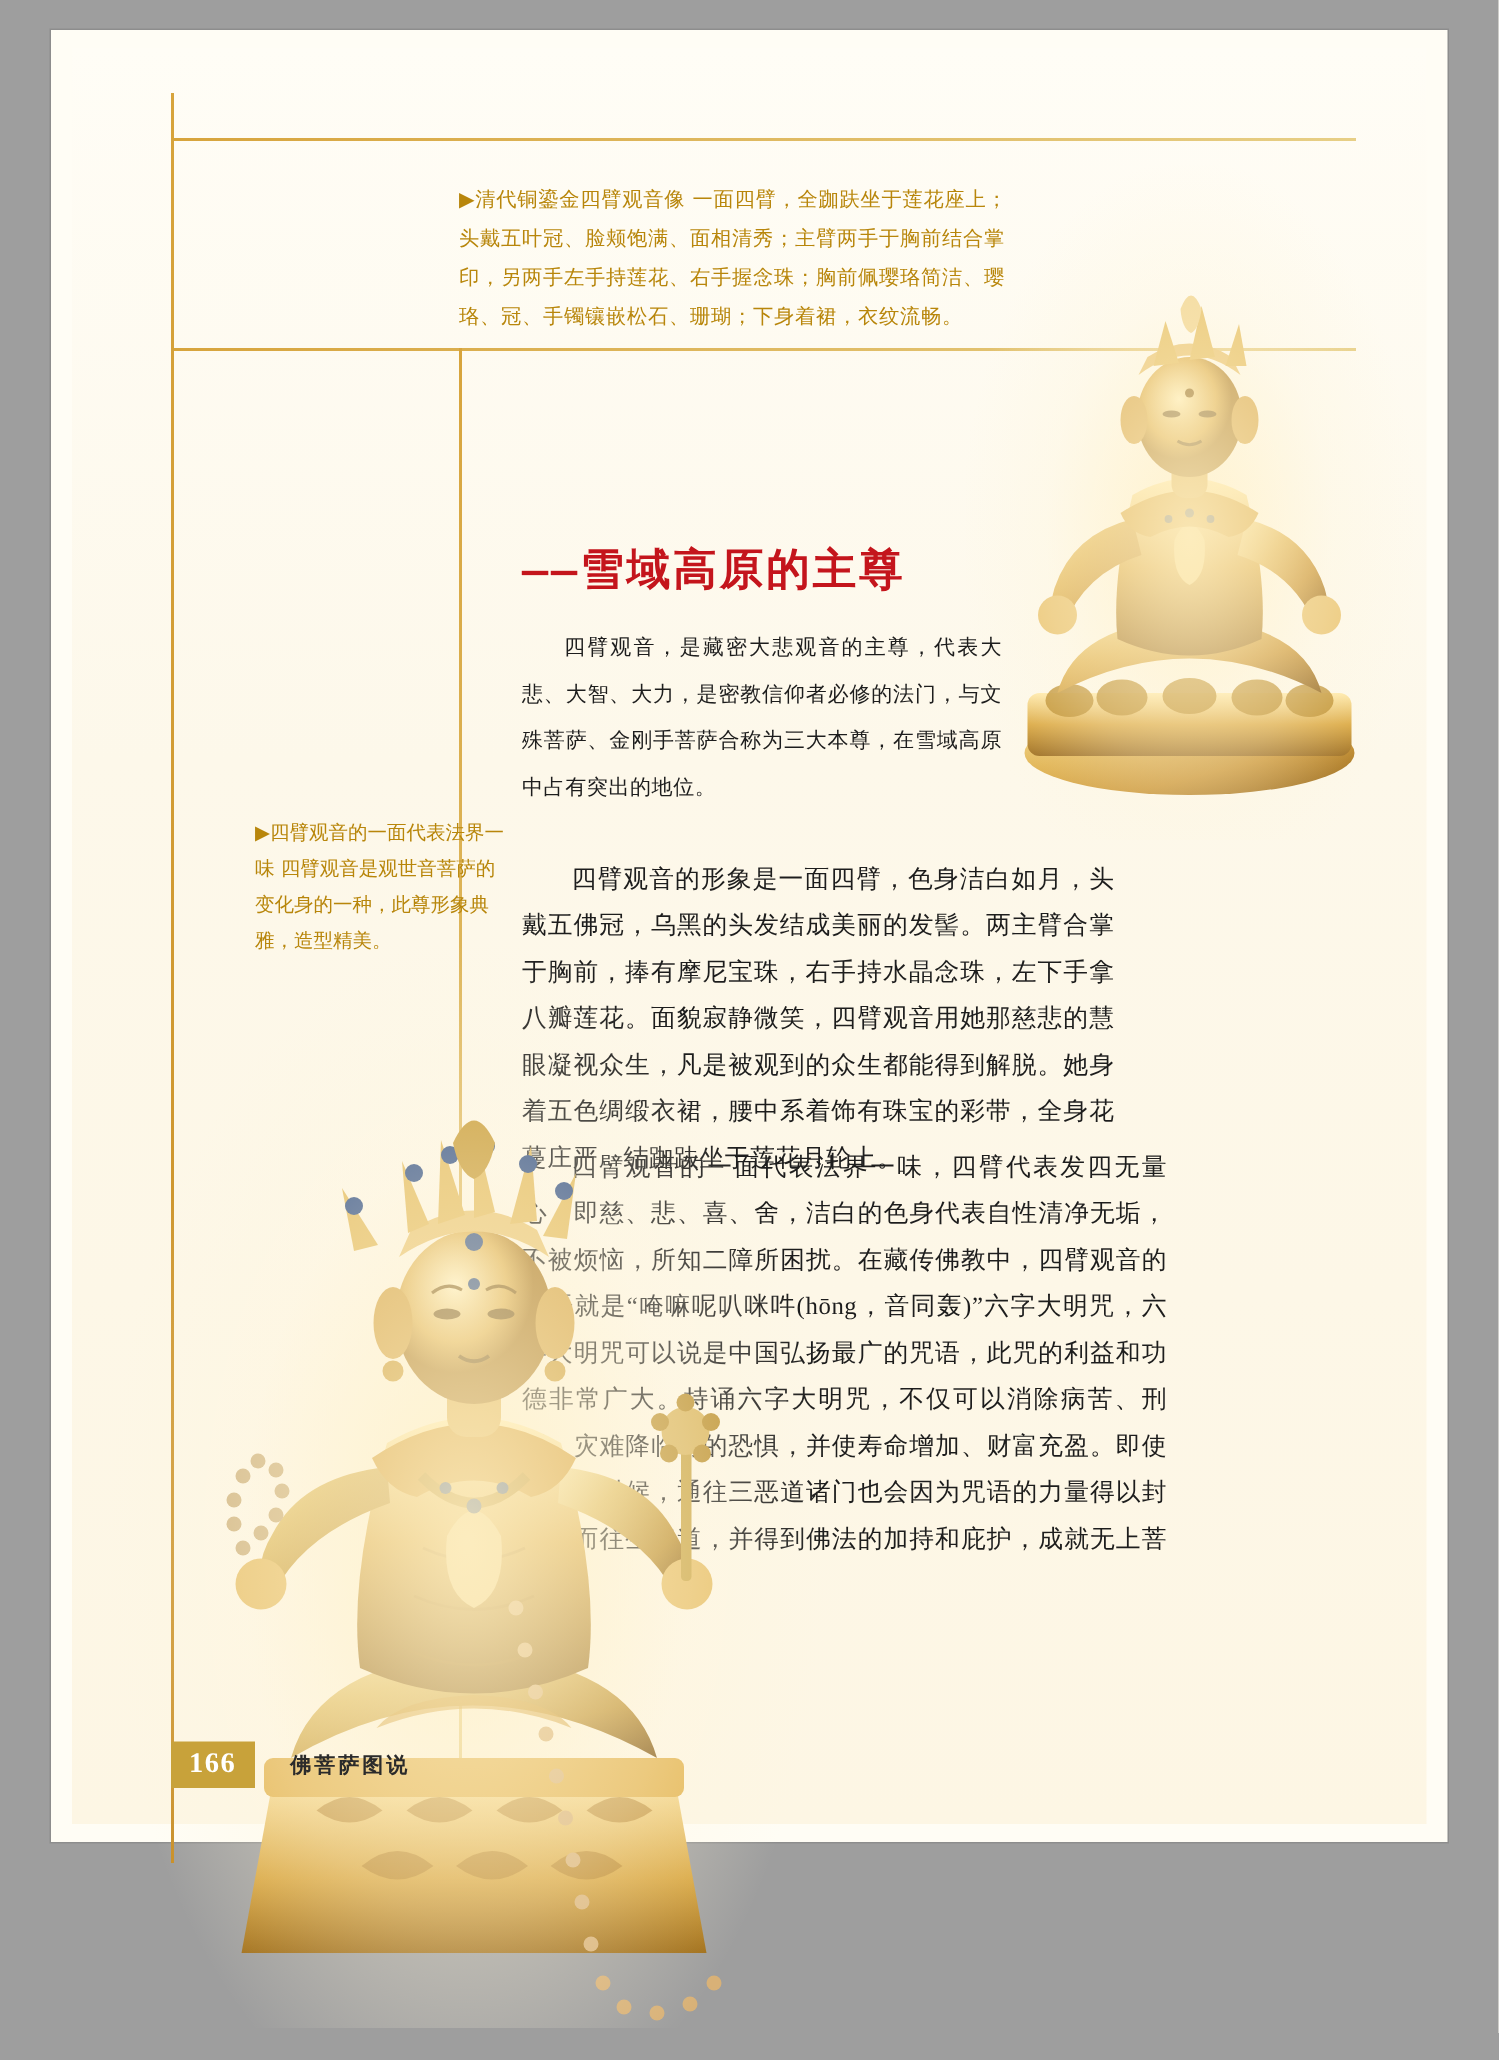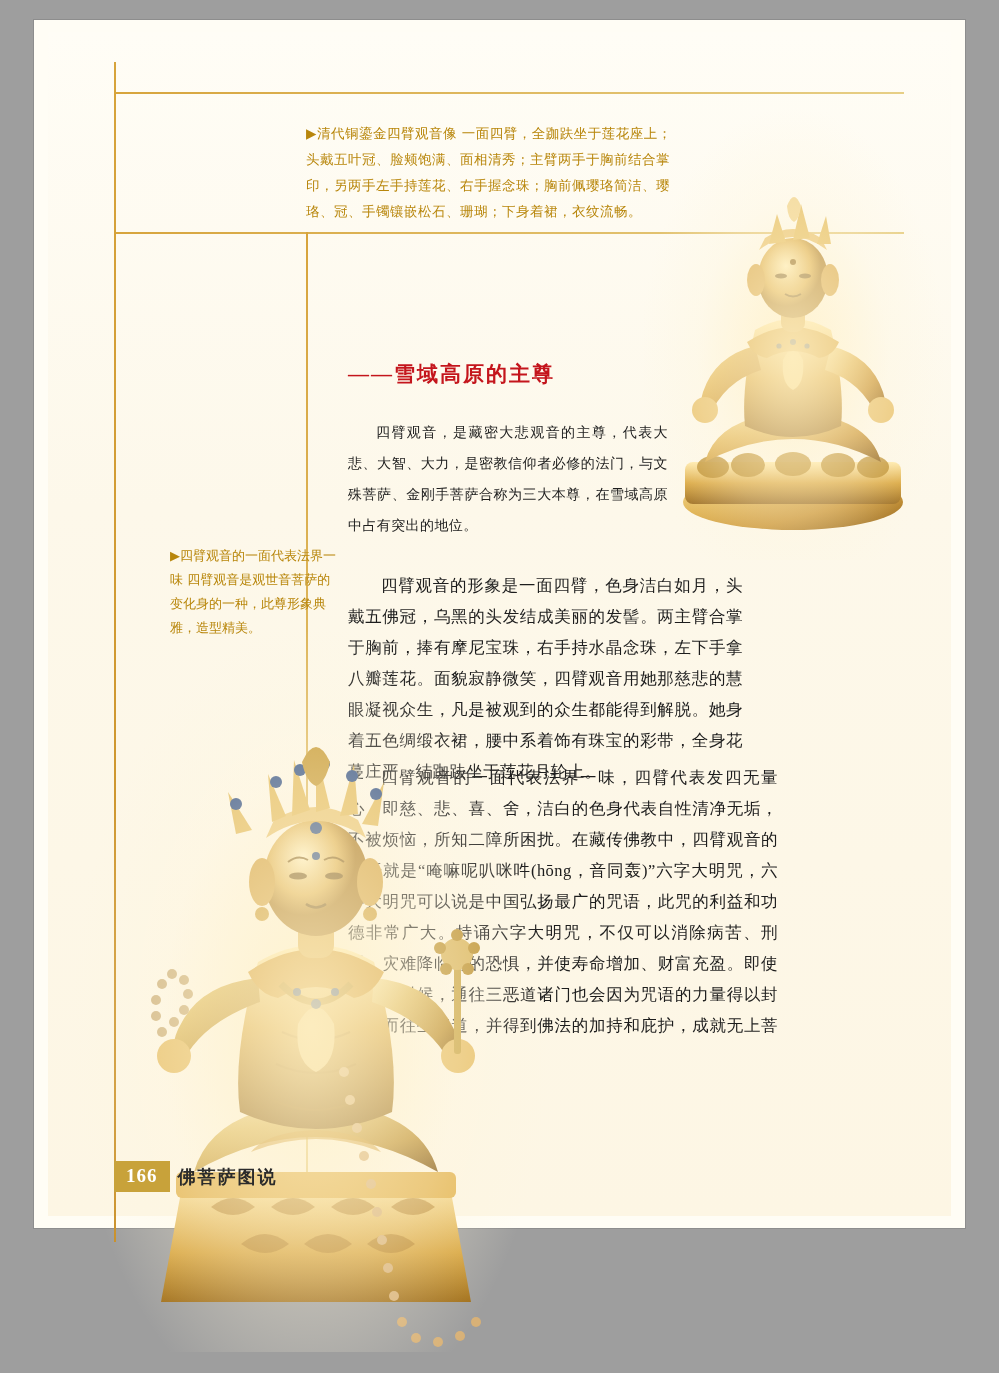--- a/index.html
+++ b/index.html
@@ -64,24 +64,25 @@
     left:305px;top:242px;
     font-size:46px;
     font-weight:bold;
     letter-spacing:4px;
     color:#2b2b2b;
     font-family:"Liberation Serif","DejaVu Serif",serif;
   }
   .subtitle{
     position:absolute;
     left:300px;top:328px;
-    font-size:21px;
+    font-size:29px;
     font-weight:bold;
     color:#c4151c;
     letter-spacing:2px;
+    font-family:Liberation Mono, monospace;
   }
   
   .body-col{
     position:absolute;
     left:300px;top:385px;
     width:320px;
     font-size:14px;
     line-height:31px;
     color:#1d1d1d;
     text-align:justify;
@@ -120,22 +121,22 @@
   }
   .folio{
     background:#c8a23a;
     color:#ffffff;
     font-size:19px;
     font-weight:bold;
     padding:4px 12px 5px 12px;
     letter-spacing:1px;
   }
   .footer-title{
-    margin-left:8px;
-    font-size:18px;
+    margin-left:24px;
+    font-size:14px;
     color:#2b2b2b;
     letter-spacing:2px;
     font-weight:bold;
     font-family:Liberation Mono, monospace;
   }
   
   .statue-top{
     position:absolute;
     left:595px;top:78px;
     width:300px;height:450px;

